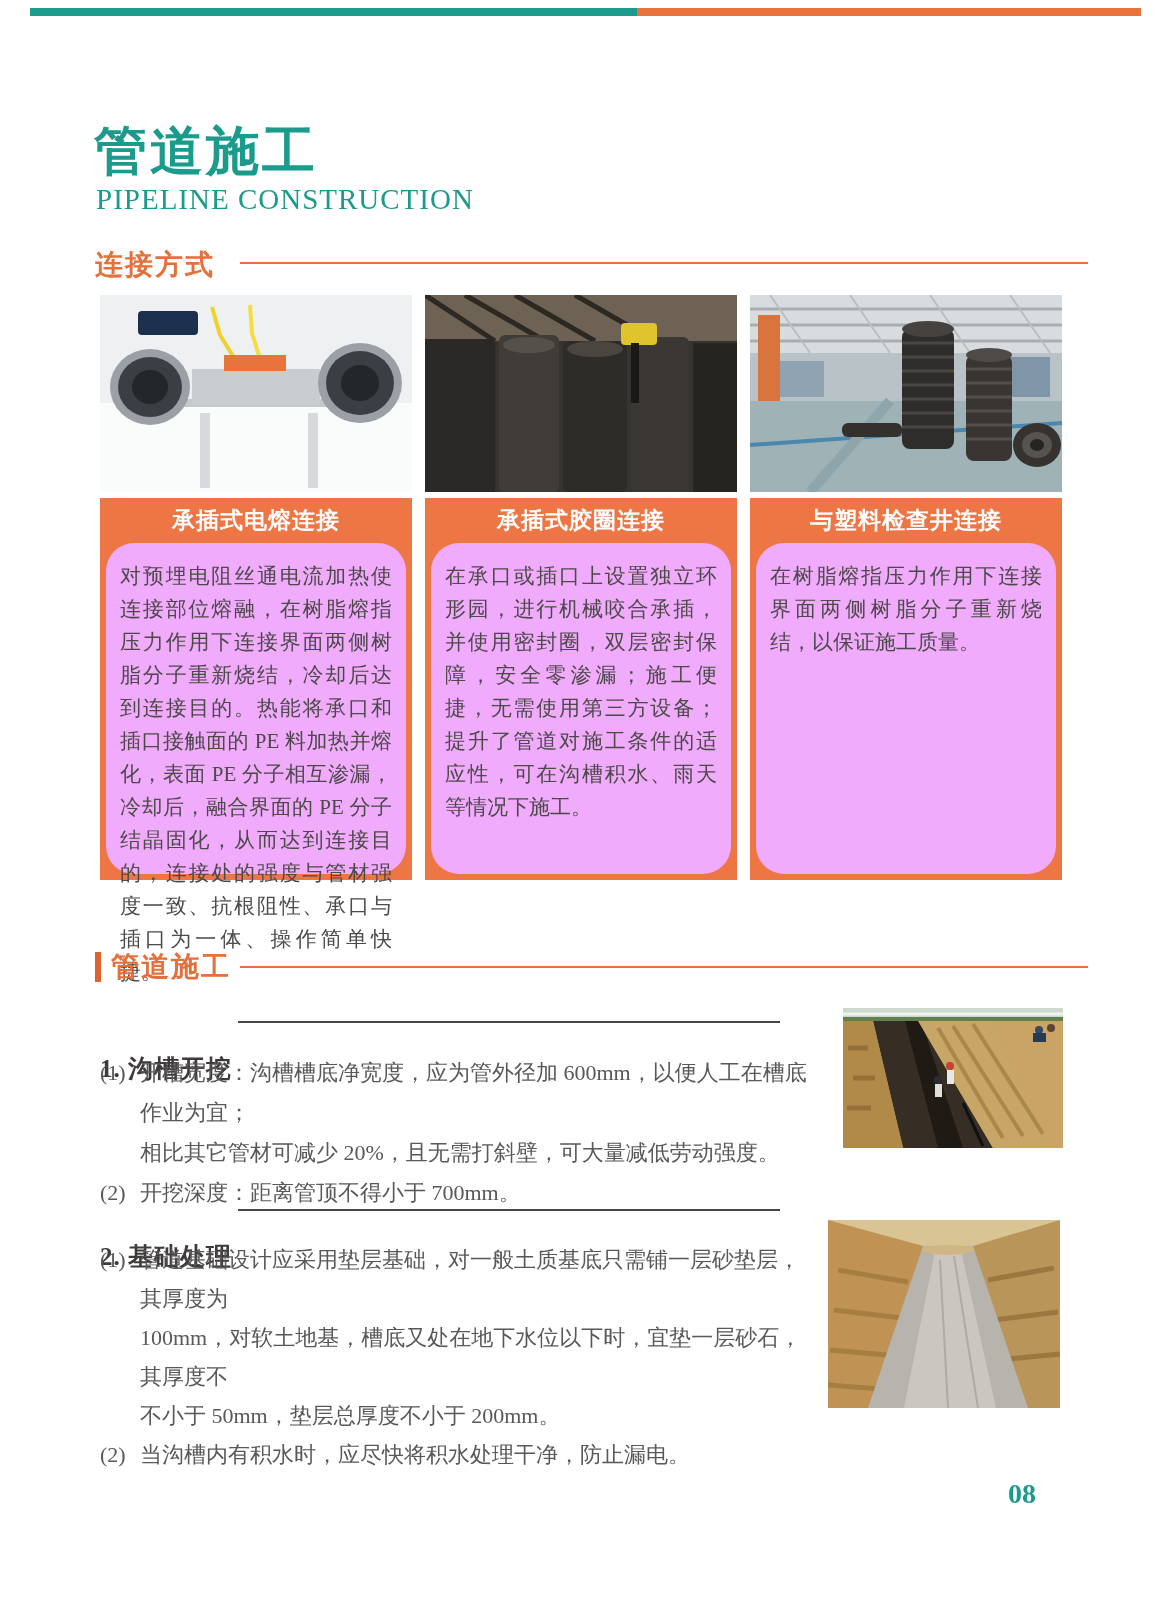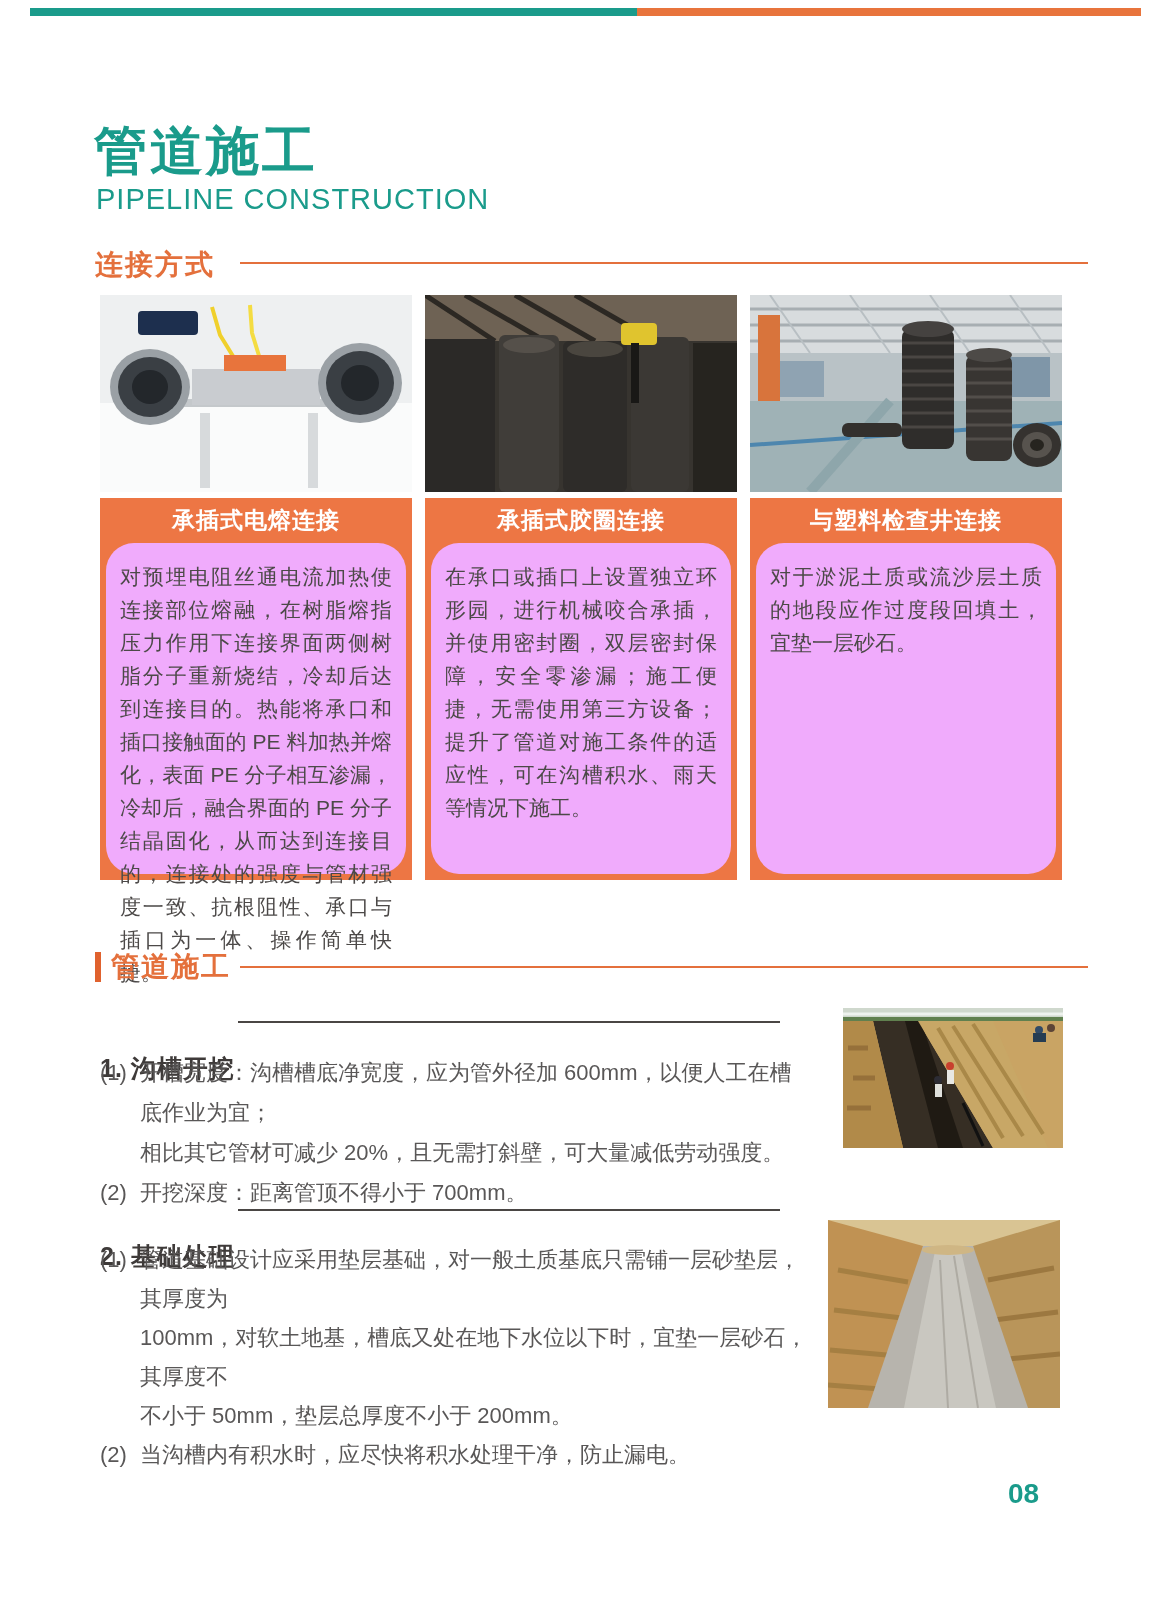--- a/index.html
+++ b/index.html
@@ -1,17 +1,17 @@
 <!DOCTYPE html>
 <html><head>
 <meta charset="utf-8">
 <style>
   html,body{margin:0;padding:0;background:#fff;}
   .page{position:relative;width:1171px;height:1600px;background:#fff;overflow:hidden;
-        font-family:Liberation Sans, sans-serif;}
+        font-family:Liberation Serif, serif;}
   
   .topbar{position:absolute;top:8px;height:8px;}
   .topbar.teal{left:30px;width:607px;background:#1a9b8b;}
   .topbar.orange{left:637px;width:504px;background:#e8743c;}
   
   .title{position:absolute;left:94px;top:116px;font-size:53px;font-weight:bold;
          color:#1a9b8b;letter-spacing:3px;}
   .subtitle{position:absolute;left:96px;top:183px;font-size:29px;color:#1a9b8b;
             letter-spacing:1px;}
   
@@ -141,21 +141,21 @@
           <ellipse cx="287" cy="150" rx="24" ry="22" fill="#35322f"></ellipse>
           <ellipse cx="287" cy="150" rx="15" ry="13" fill="#57534e"></ellipse>
           <ellipse cx="287" cy="150" rx="7" ry="6" fill="#26241f"></ellipse>
         </g>
         <rect x="92" y="128" width="60" height="14" rx="6" fill="#33302d"></rect>
       </svg>
     </div>
     <div class="card-box">
       <div class="card-head">与塑料检查井连接</div>
       <div class="card-inner">
-        <div class="card-body">对于淤泥土质或流沙层土质的地段应作过度段回填土，宜垫一层砂石。</div>
+        <div class="card-body">在树脂熔指压力作用下连接界面两侧树脂分子重新烧结，以保证施工质量。</div>
       </div>
     </div>
   </div>
 
   <div class="sec-head" style="top:950px;">
     <span class="sec-bar"></span>
     <span class="sec-txt">管道施工</span>
   </div>
   <div class="rule orange" style="left:240px;top:966px;width:848px;"></div>
 

